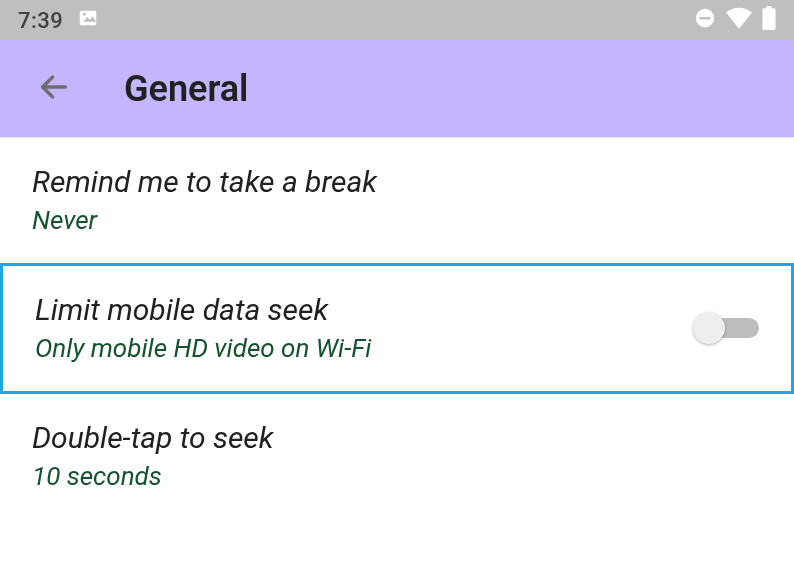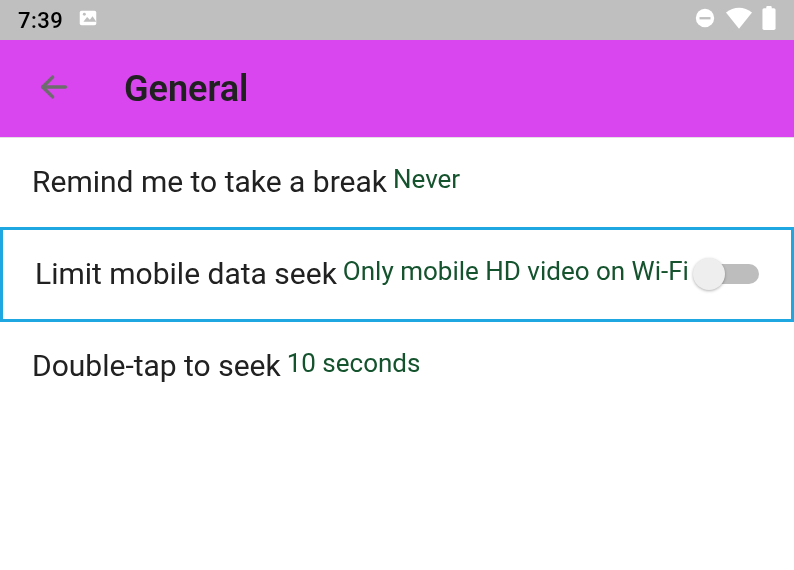--- a/index.html
+++ b/index.html
@@ -4,33 +4,33 @@
 <style>
   * { box-sizing: border-box; margin: 0; padding: 0; }
   html, body { width: 794px; height: 570px; font-family: Roboto, "Helvetica Neue", Arial, sans-serif; background: #ffffff; overflow: hidden; }
 
   .status-bar {
     height: 40px;
     background: #bfbfbf;
     display: flex;
     align-items: center;
     padding: 0 18px;
-    color: #000000;
+    color: #404040;
   }
   .status-left { display: flex; align-items: center; gap: 14px; }
   .status-time { font-size: 22px; font-weight: 500; letter-spacing: 0.5px; }
   .status-right { margin-left: auto; display: flex; align-items: center; gap: 10px; }
 
   .app-bar {
     height: 98px;
     display: flex;
     align-items: center;
     padding: 0 20px 0 32px;
     border-bottom: 1px solid #e2e2e2;
-    background: #d946ef;
+    background: #c4b5fd;
   }
   .back-btn {
     width: 44px; height: 44px;
     display: flex; align-items: center; justify-content: center;
     color: #6d6d6d;
     cursor: pointer;
   }
   .app-title {
     font-size: 36px;
     font-weight: 600;
@@ -43,21 +43,21 @@
     flex-direction: column;
   }
   .row {
     padding: 26px 32px 28px 32px;
     border-bottom: 1px solid #eeeeee;
     background: #ffffff;
     display: flex;
     align-items: center;
     cursor: pointer;
   }
-  .row .texts { flex: 1; display: flex; flex-direction: row; gap: 6px; }
+  .row .texts { flex: 1; display: flex; flex-direction: column; gap: 6px; font-style: italic; }
   .row .title {
     font-size: 30px;
     font-weight: 400;
     color: #212121;
   }
   .row .subtitle {
     font-size: 26px;
     font-weight: 400;
     color: #14532d;
   }

